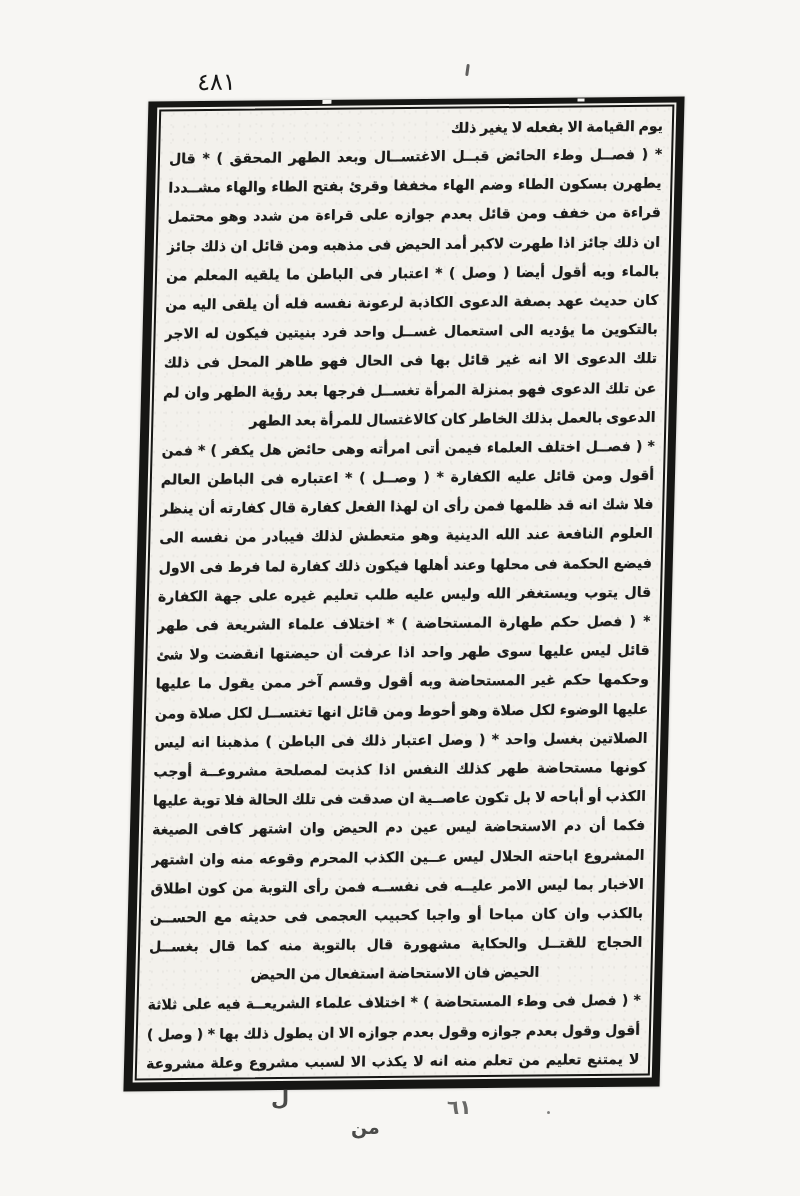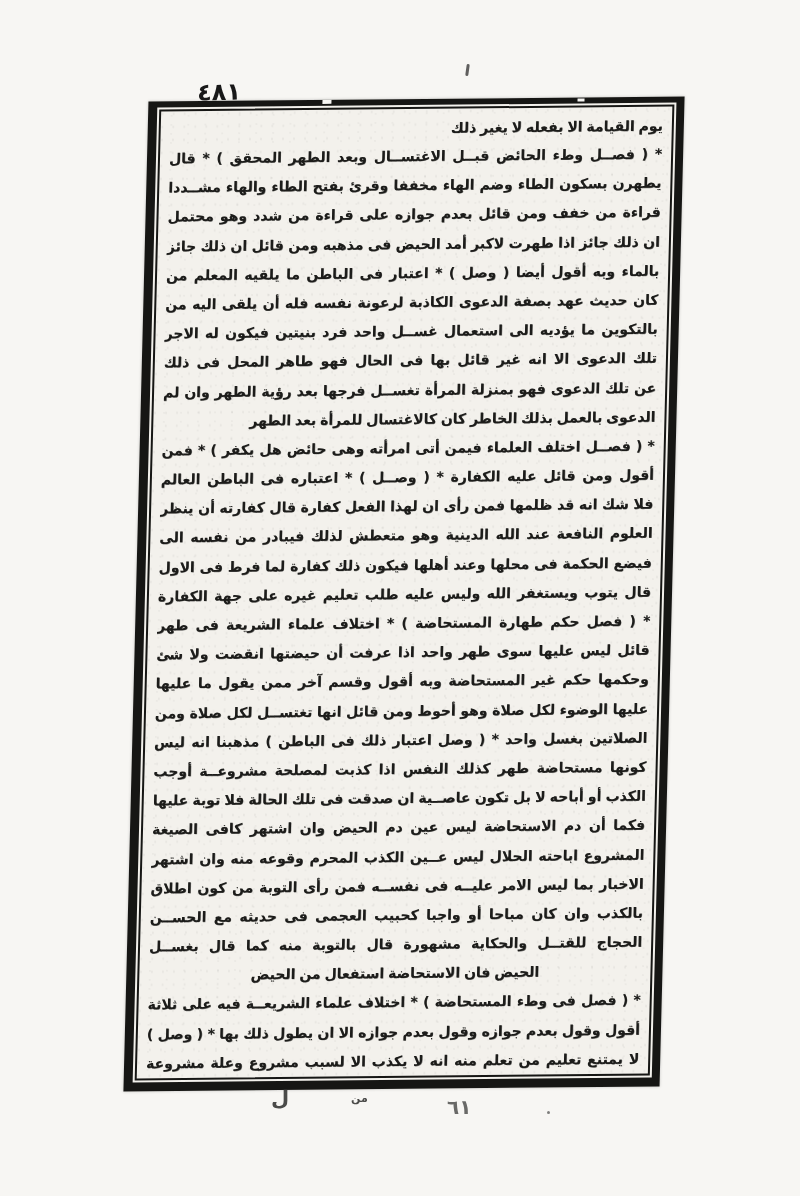--- a/index.html
+++ b/index.html
@@ -4,22 +4,22 @@
 <style>
   html,body{margin:0;padding:0;}
   body{
     width:800px;height:1196px;
     background:#f7f6f3;
     position:relative;
     overflow:hidden;
     font-family:"DejaVu Sans", sans-serif;
   }
   .page-number{
-    position:absolute;left:197px;top:78px;
-    font-size:24px;font-weight:700;color:#181818;
+    position:absolute;left:197px;top:68px;
+    font-size:24px;font-weight:400;color:#181818;
     letter-spacing:2px;
     transform:rotate(-1deg);
   }
   .speck-top{
     position:absolute;left:466px;top:64px;width:3px;height:12px;
     background:#3a3a38;border-radius:2px;transform:rotate(8deg);opacity:.8;
   }
   .frame{
     position:absolute;left:136px;top:99px;
     width:519px;height:975px;
@@ -62,21 +62,21 @@
     text-align:justify;
     text-align-last:justify;
   }
   .ln.end-right{text-align-last:right;}
   .ln.end-center{text-align-last:center;}
   .ln.partial{height:27px;line-height:27px;}
   .footer-mark{
     position:absolute;color:#2e2e2c;font-weight:700;opacity:.85;
   }
   .fm-lam{left:271px;top:1086px;font-size:21px;}
-  .fm-min{left:351px;top:1092px;font-size:11px;}
+  .fm-min{left:351px;top:1116px;font-size:19px;}
   .fm-num{left:447px;top:1095px;font-size:20px;opacity:.7;}
   .speck-bottom{
     position:absolute;left:547px;top:1111px;width:3px;height:3px;
     background:#4a4a48;border-radius:50%;opacity:.7;
   }
 </style>
 </head>
 <body>
 
 <div>

